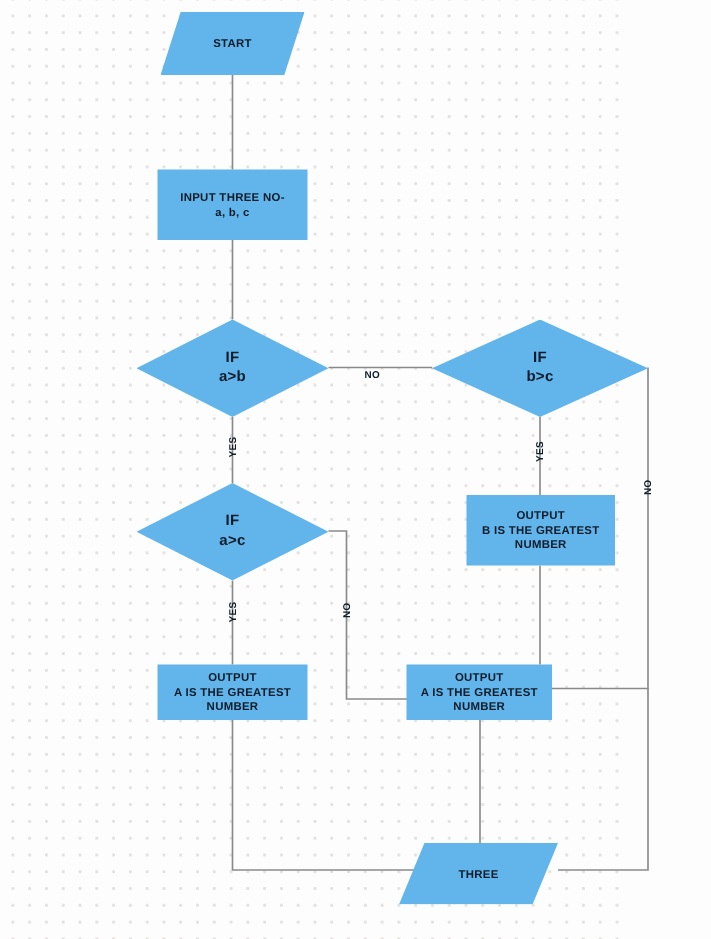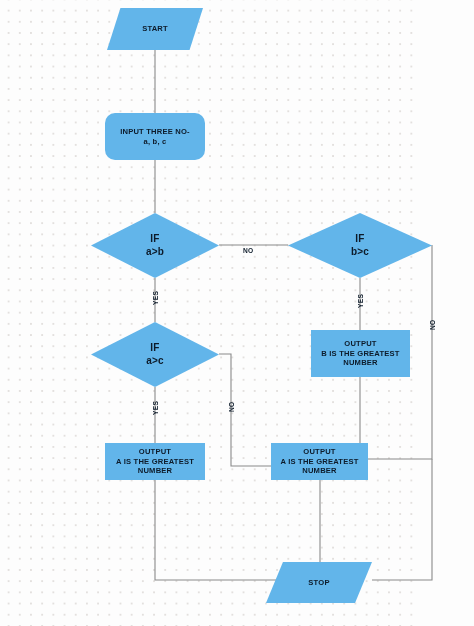--- a/index.html
+++ b/index.html
@@ -113,21 +113,21 @@
       <path d="M320,480 L320,562"></path>
 
       <path d="M432,459 L432,580 L372,580"></path>
     </g>
   </svg>
 
   <div class="node term start" style="left:107px; top:8px; width:96px; height:42px;">
     <span class="lbl-line">START</span>
   </div>
 
-  <div class="node proc" style="left:105px; top:113px; width:100px; height:47px; flex-direction:column;border-radius:10px;">
+  <div class="node proc" style="left:105px; top:113px; width:100px; height:47px; flex-direction:column;">
     <span class="lbl-line">INPUT THREE NO-</span>
     <span class="lbl-line">a, b, c</span>
   </div>
 
   <div class="node decision" style="left:91px; top:213px; width:128px; height:65px; flex-direction:column;">
     <span class="lbl-line">IF</span>
     <span class="lbl-line">a&gt;b</span>
   </div>
 
   <div class="node decision" style="left:288px; top:213px; width:144px; height:65px; flex-direction:column;">
@@ -152,21 +152,21 @@
     <span class="lbl-line">NUMBER</span>
   </div>
 
   <div class="node proc" style="left:271px; top:443px; width:97px; height:37px; flex-direction:column;">
     <span class="lbl-line">OUTPUT</span>
     <span class="lbl-line">A IS THE GREATEST</span>
     <span class="lbl-line">NUMBER</span>
   </div>
 
   <div class="node term stop" style="left:266px; top:562px; width:106px; height:41px;">
-    <span class="lbl-line">STOP</span>
+    <span class="lbl-line">THREE</span>
   </div>
 
   <div class="edge-label" style="left:243px; top:247px;">NO</div>
 
   <div class="edge-label vert" style="left:152px; top:305px;">YES</div>
 
   <div class="edge-label vert" style="left:357px; top:308px;">YES</div>
 
   <div class="edge-label vert" style="left:429px; top:330px;">NO</div>
 

